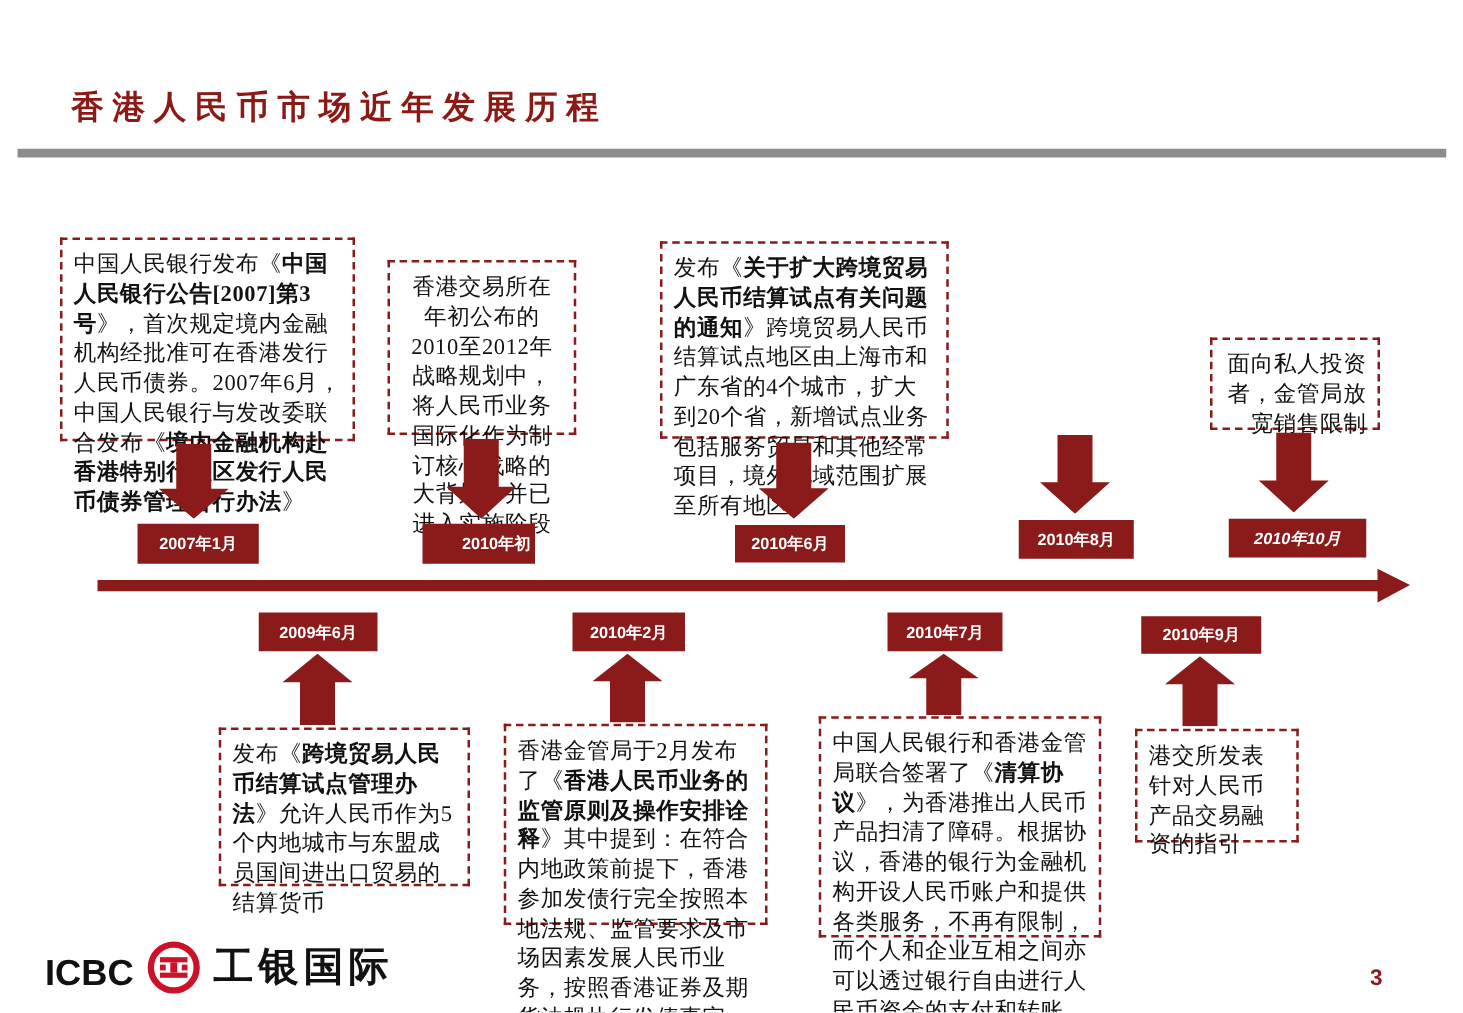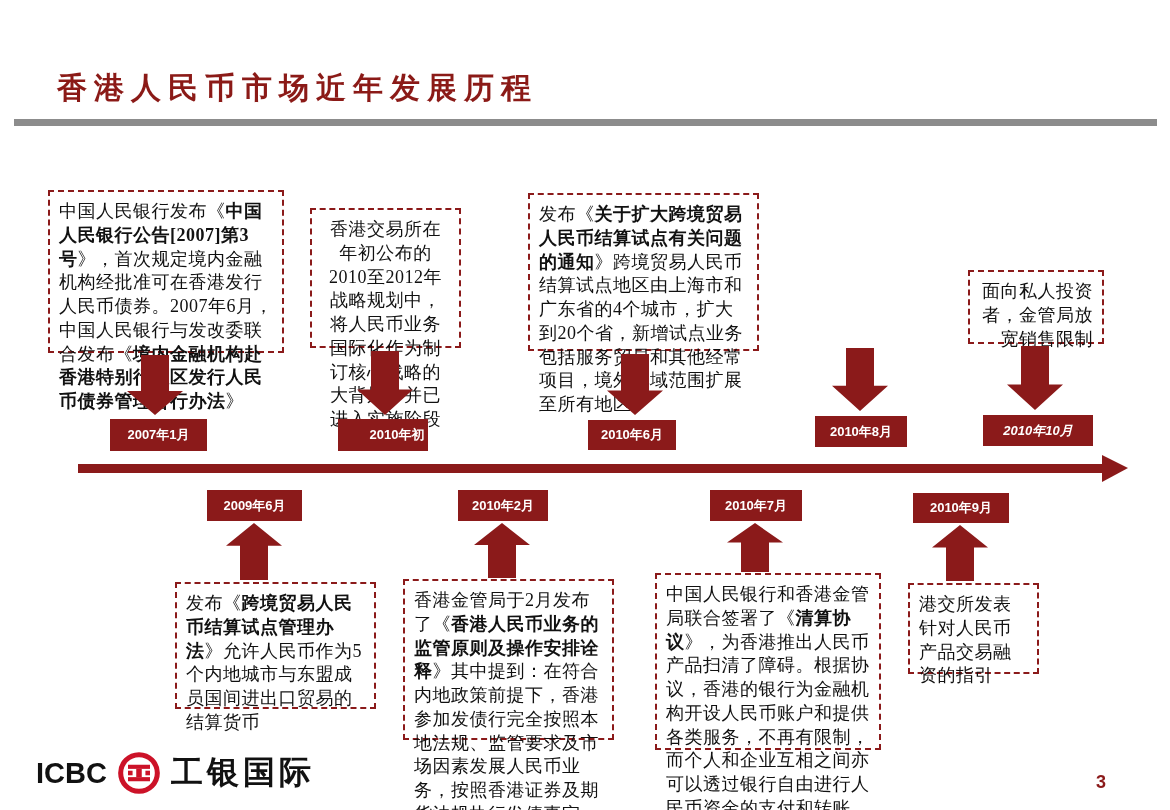--- a/index.html
+++ b/index.html
@@ -1,39 +1,39 @@
 <!DOCTYPE html>
 <html><head>
 <meta charset="utf-8">
 <style>
   html,body{margin:0;padding:0;background:#fff;}
   .slide{position:relative;width:1170px;height:810px;background:#ffffff;overflow:hidden;
          font-family:"Liberation Serif","DejaVu Serif",serif;}
-  .title{position:absolute;left:57px;top:68px;margin:0;font-size:30px;font-weight:600;
+  .title{position:absolute;left:57px;top:68px;margin:0;font-size:26px;font-weight:600;
          letter-spacing:7px;color:#8B1A17;font-family:"Liberation Serif","DejaVu Serif",serif;}
   .divider{position:absolute;left:14px;top:119px;width:1143px;height:7px;background:#8C8C8C;}
 
   .note{position:absolute;border:2px dashed #8B1A1A;background:#fff;color:#111;
         font-size:18px;line-height:1.32;letter-spacing:0.5px;padding:8px 9px;box-sizing:border-box;}
   .note b{font-weight:bold;}
   .center{text-align:center;}
 
   .date{position:absolute;background:#8B1A1A;color:#fff;font-family:"Liberation Sans","DejaVu Sans",sans-serif;
         font-weight:bold;font-size:13px;display:flex;align-items:center;justify-content:center;
         box-sizing:border-box;}
 
   .arr{position:absolute;}
   .arr svg{display:block;width:100%;height:100%;}
   .arr polygon{fill:#8B1A1A;}
 
   .tl-line{position:absolute;left:78px;top:464px;width:1028px;height:9px;background:#8B1A1A;}
   .tl-head{position:absolute;left:1102px;top:455px;width:0;height:0;
            border-left:26px solid #8B1A1A;border-top:13px solid transparent;border-bottom:14px solid transparent;}
 
-  .footer{position:absolute;left:36px;top:750px;height:46px;display:flex;align-items:center;gap:10px;
+  .footer{position:absolute;left:36px;top:750px;height:46px;display:flex;align-items:flex-end;gap:10px;
           font-family:"Liberation Sans","DejaVu Sans",sans-serif;}
   .icbc-latin{font-size:29px;font-weight:bold;color:#111;letter-spacing:0px;}
   .brand{font-size:32px;font-weight:bold;color:#111;letter-spacing:4px;}
   .emblem{width:44px;height:44px;}
   .pagenum{position:absolute;left:1096px;top:772px;color:#8B1A1A;font-weight:bold;font-size:18px;
            font-family:"Liberation Sans","DejaVu Sans",sans-serif;}
 
   
   #tb0{left:48px;top:190px;width:236px;height:163px;}
   #tb1{left:310px;top:208px;width:151px;height:140px;}

